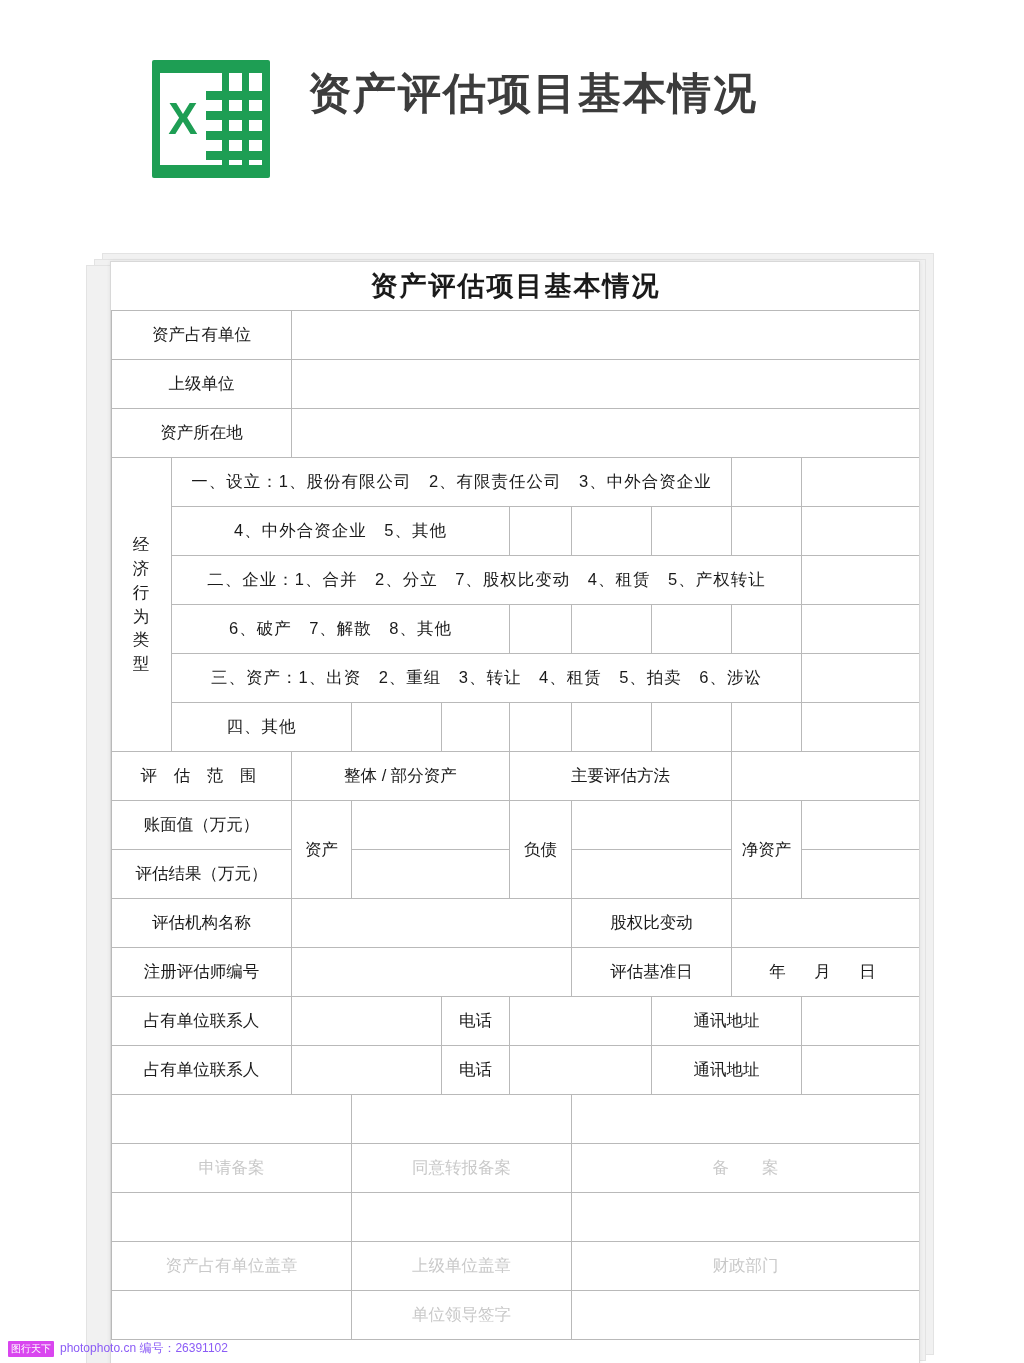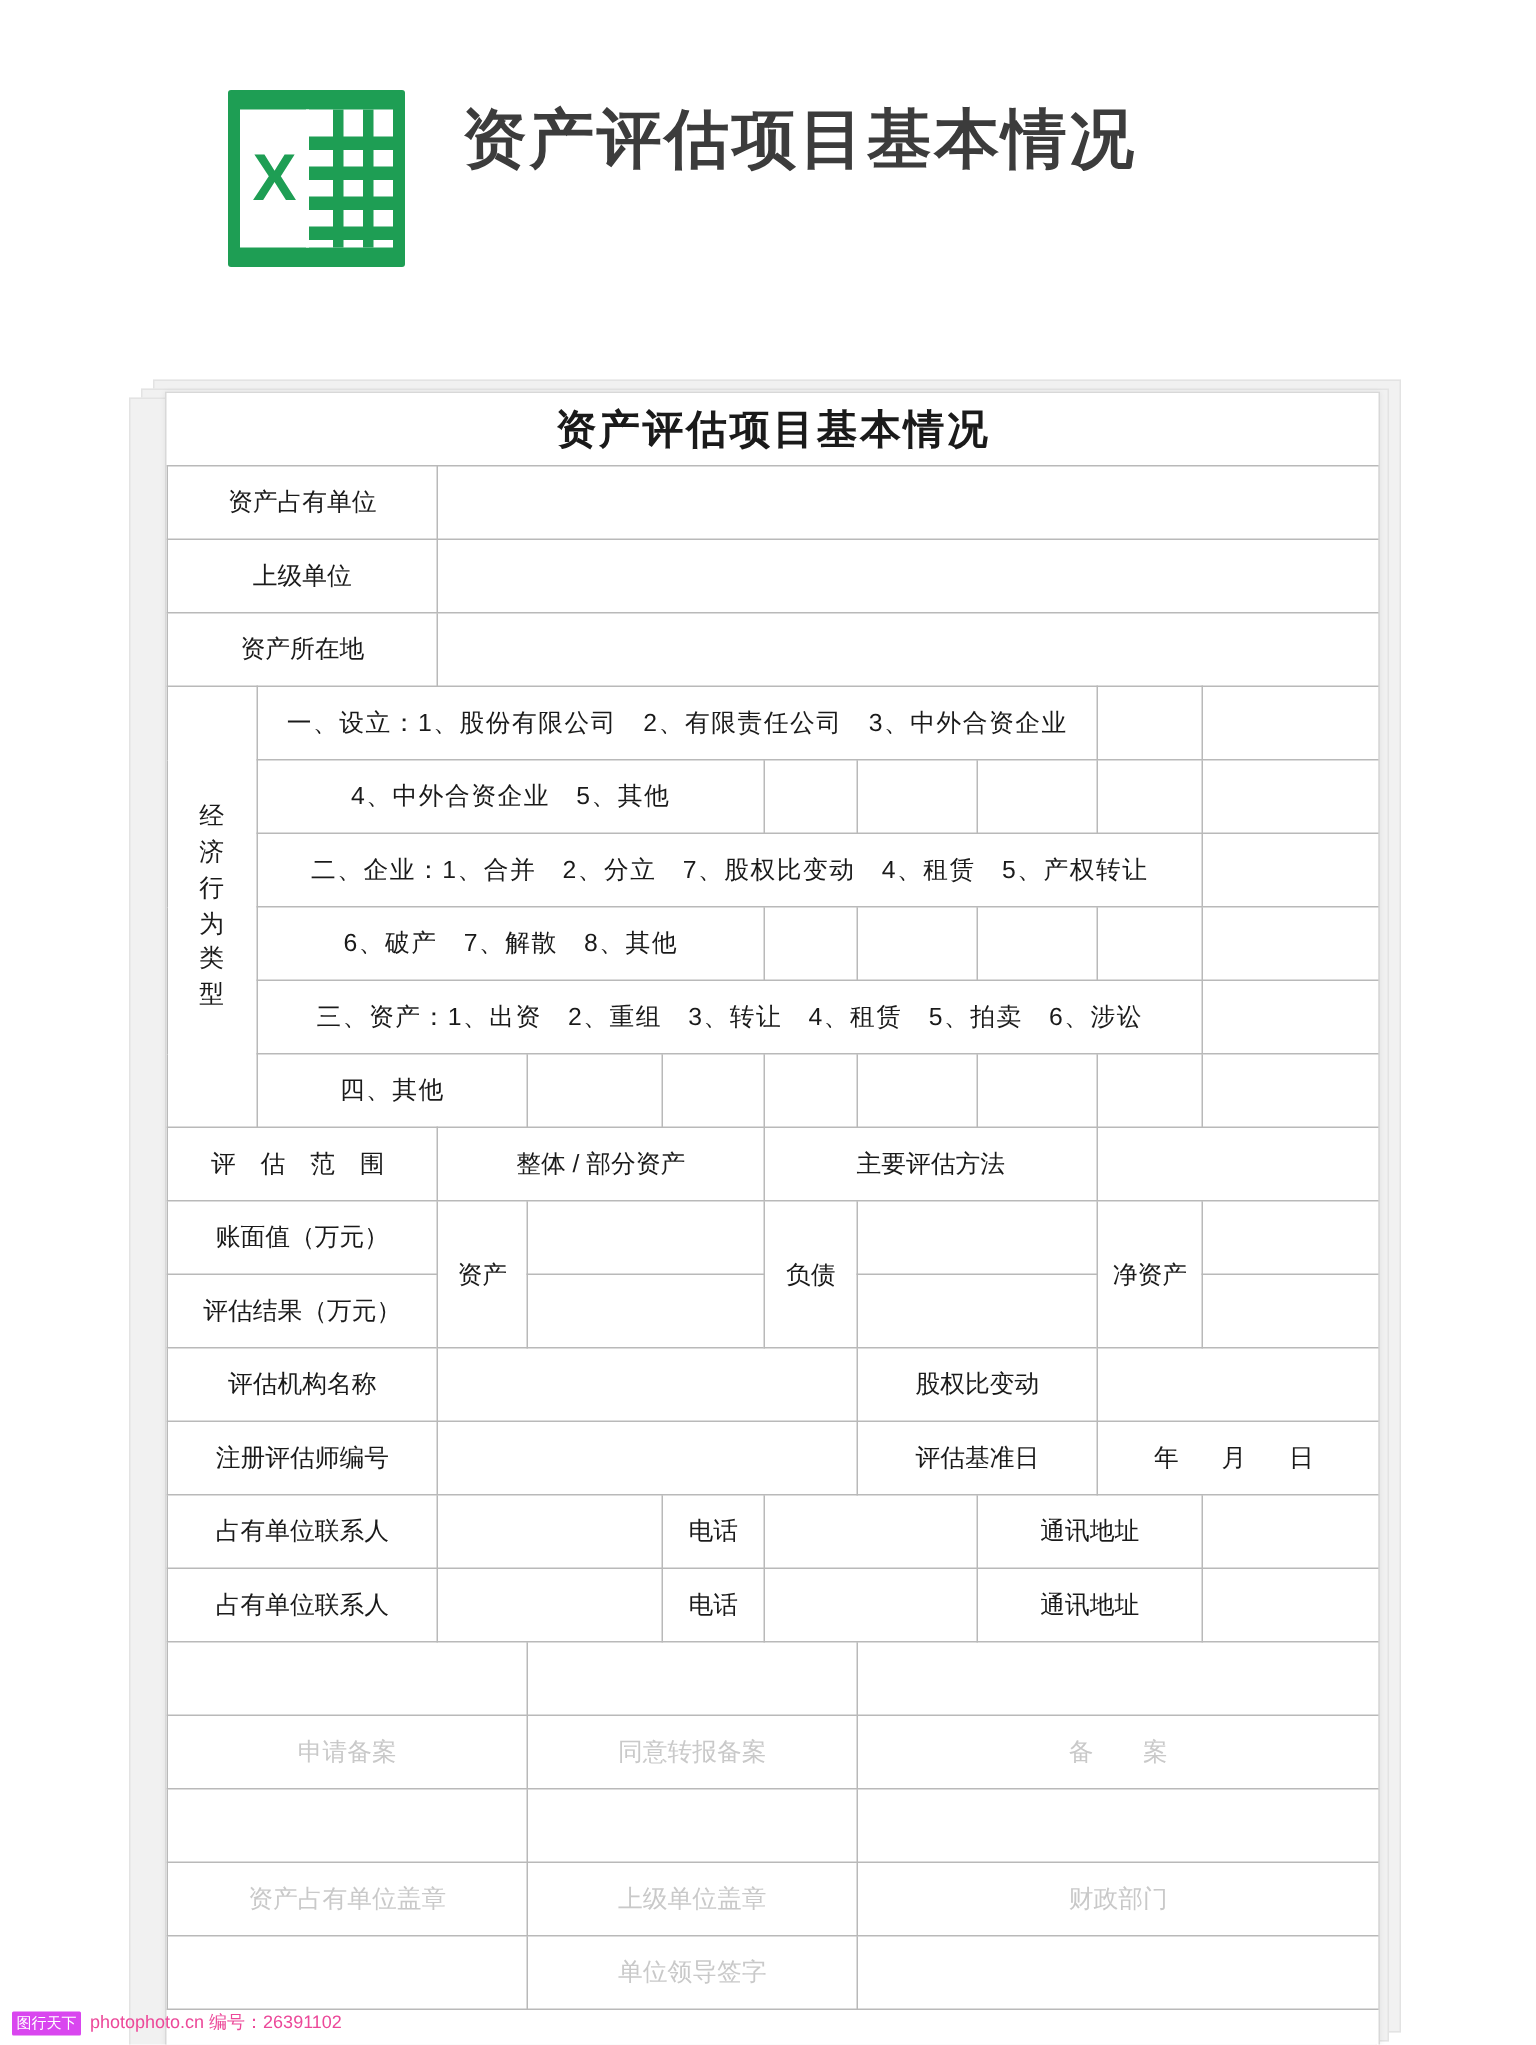--- a/index.html
+++ b/index.html
@@ -141,21 +141,21 @@
     z-index:20;
   }
   .wm-badge{
     display:inline-block;
     background:#d946ef;
     color:#fff;
     font-size:10px;
     padding:1px 3px;
     border-radius:1px;
   }
-  .wm-text{color:#ec4899;font-size:12px;text-align:center;}
+  .wm-text{color:#8b5cf6;font-size:12px;text-align:center;}
 </style>
 </head>
 <body>
 
 <div class="header">
   <div class="xls-logo">
     <div class="sheet">
       <div class="row" style="top:18px"></div>
       <div class="row" style="top:38px"></div>
       <div class="row" style="top:58px"></div>

